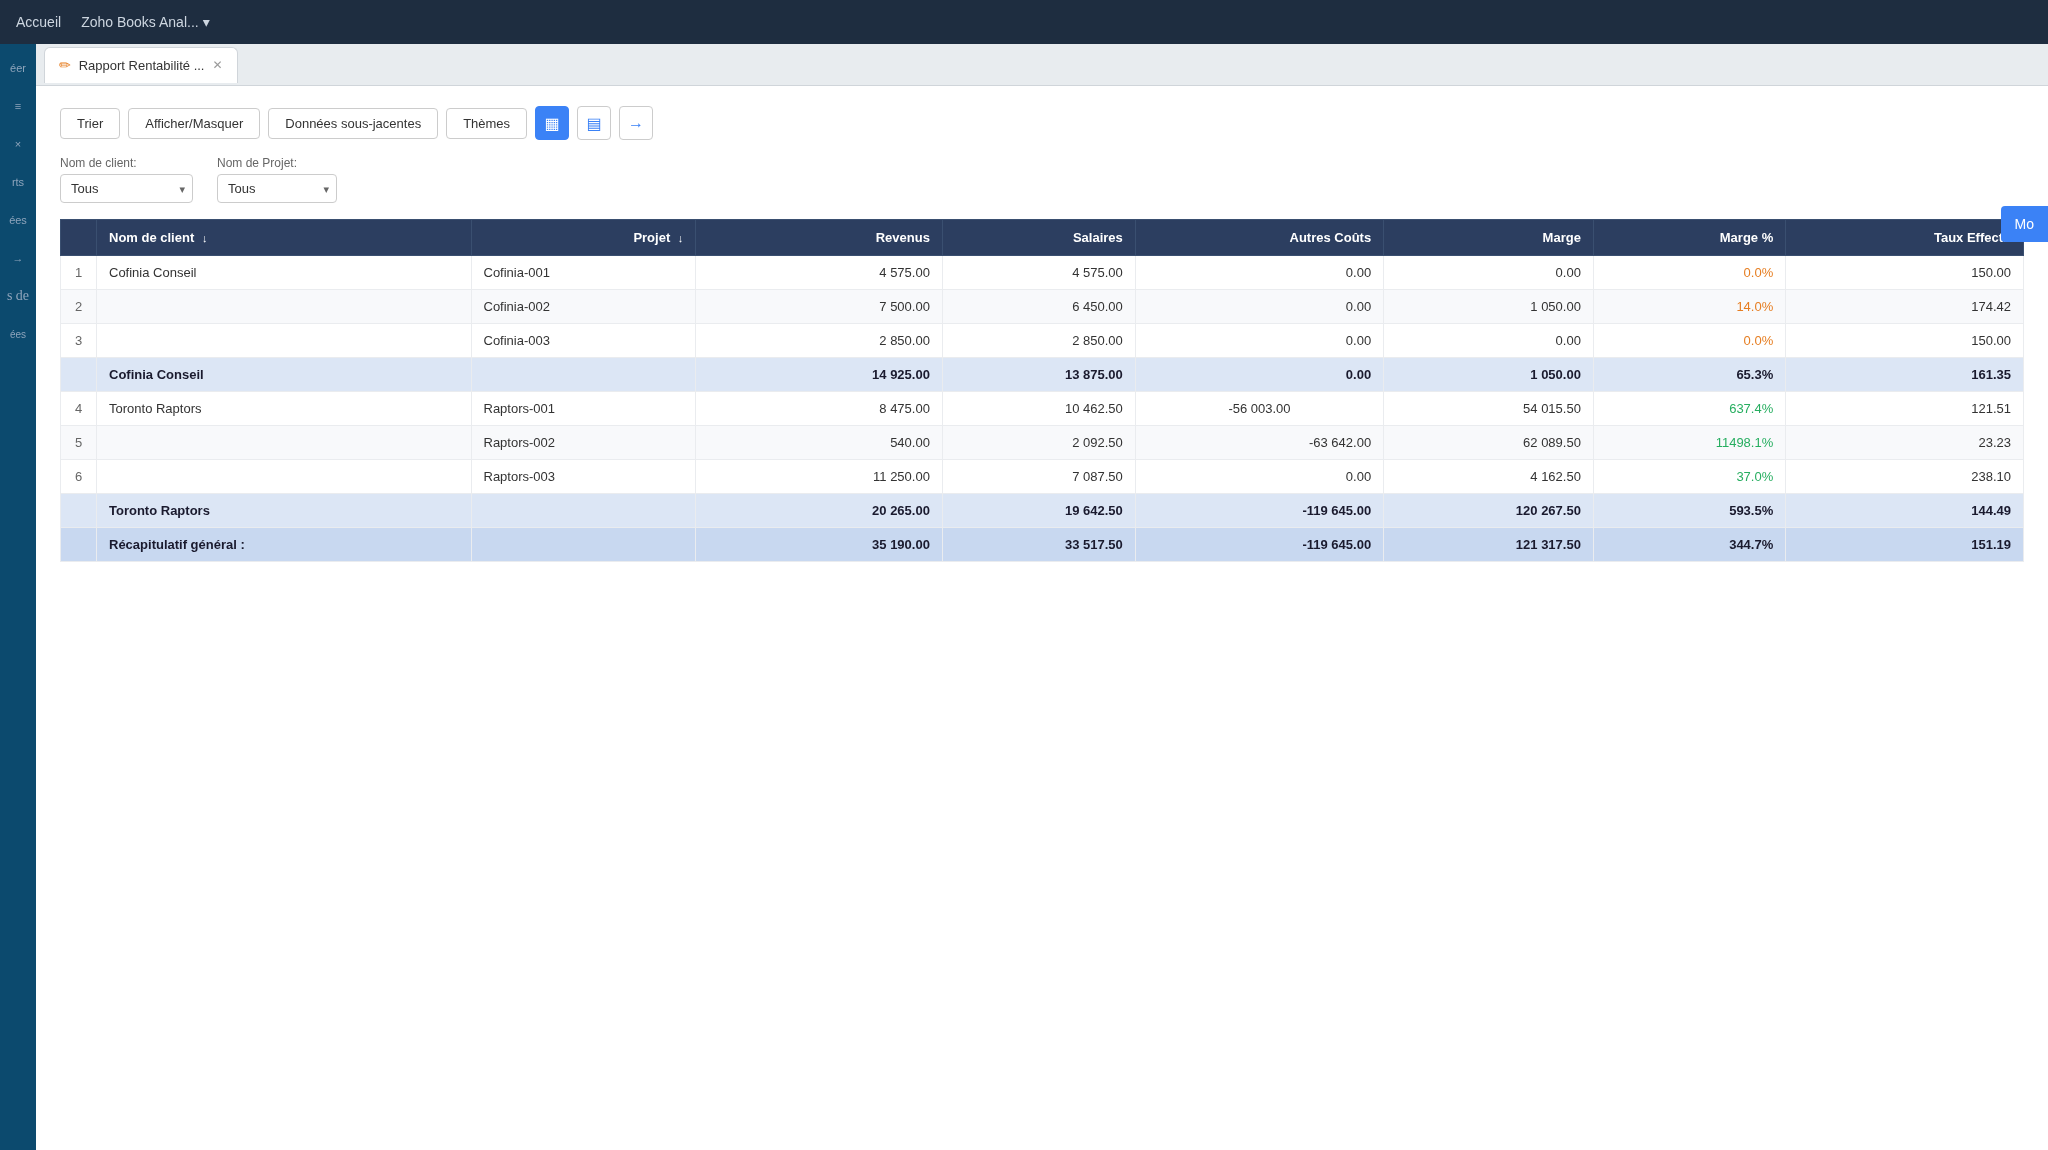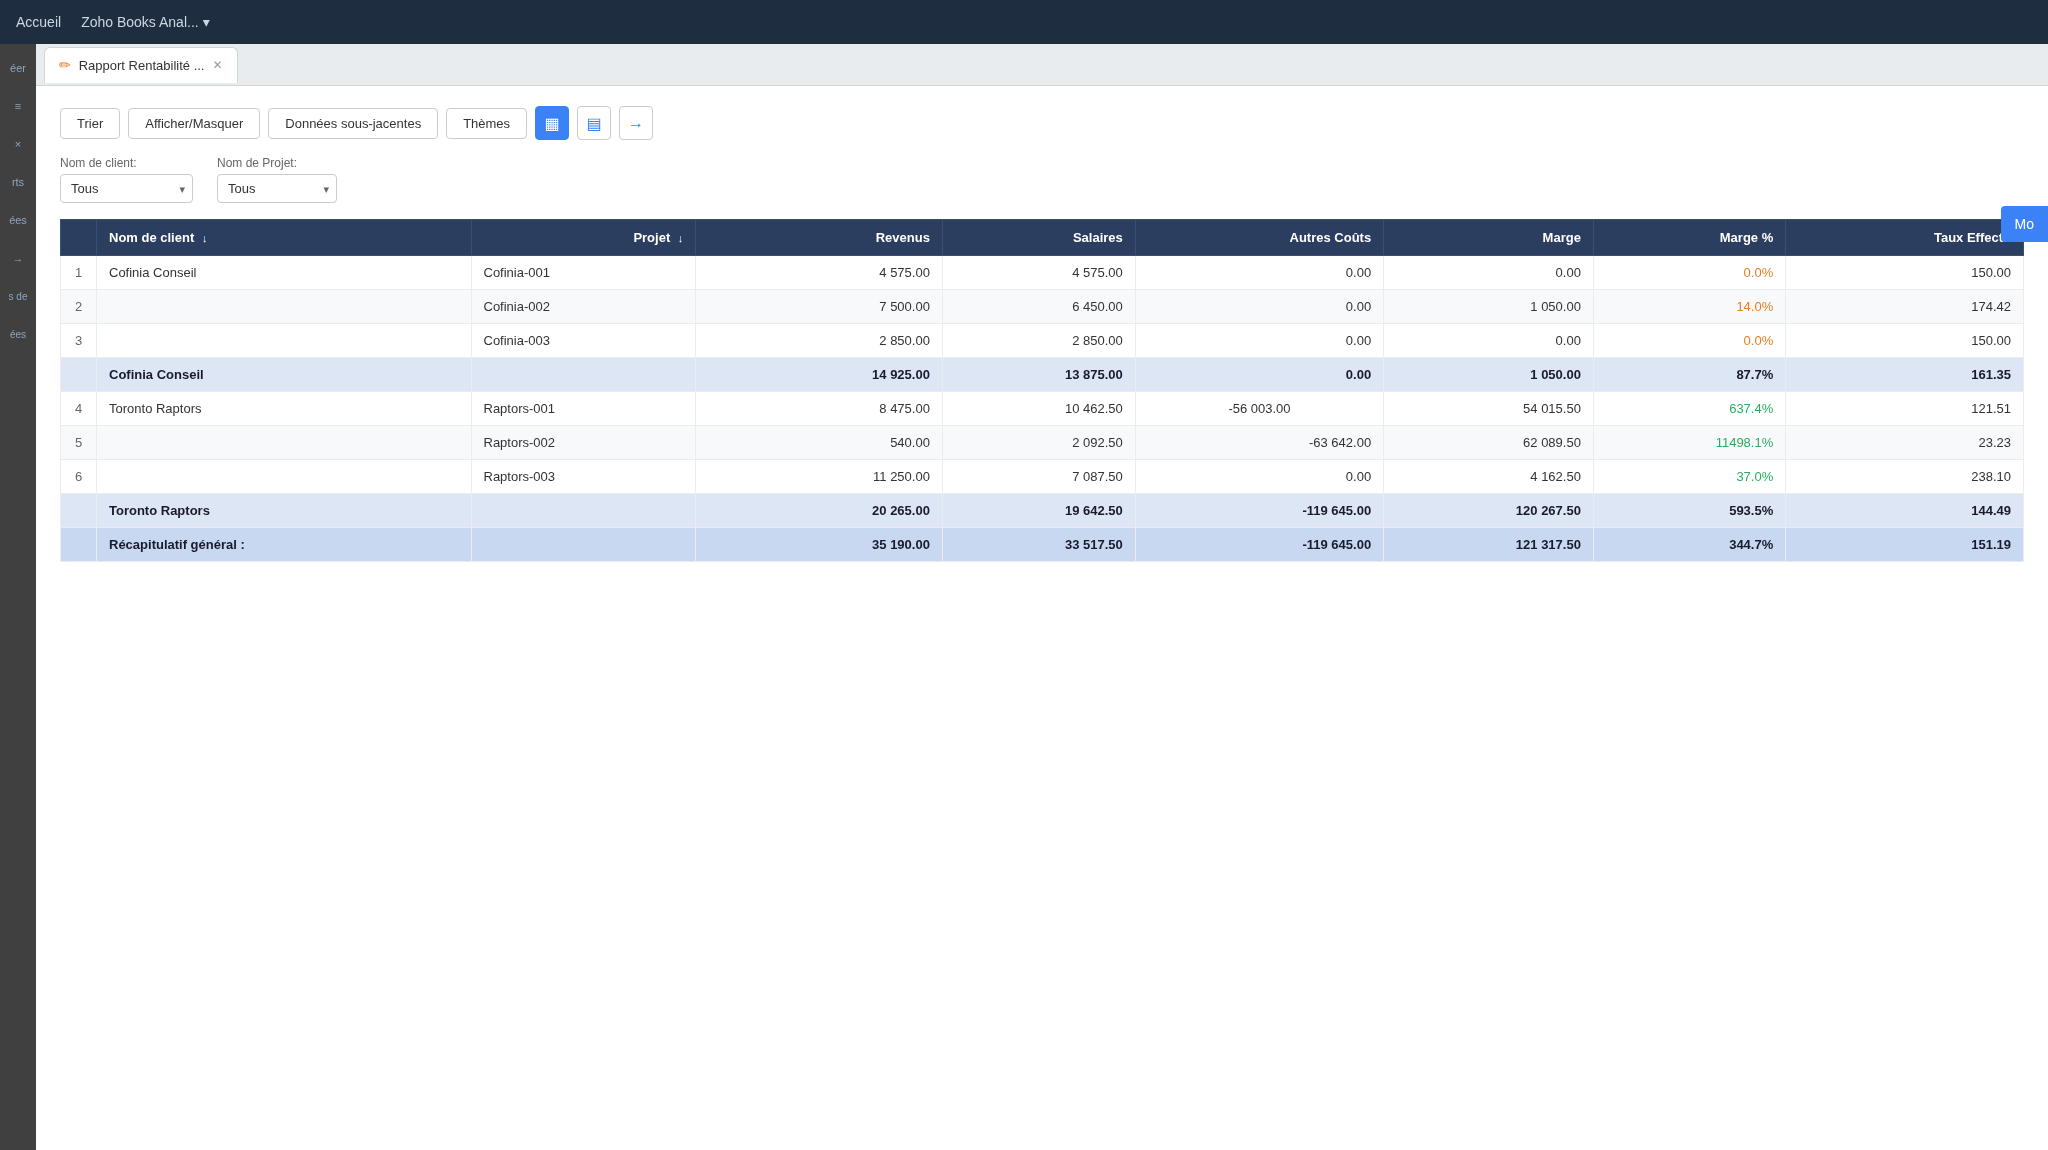--- a/index.html
+++ b/index.html
@@ -29,21 +29,21 @@
 
     
     .main-layout {
       display: flex;
       height: calc(1150px - 44px);
     }
 
     
     .sidebar {
       width: 36px;
-      background: #404040;
+      background: #0c4a6e;
       display: flex;
       flex-direction: column;
       align-items: center;
       padding: 8px 0;
       gap: 6px;
     }
     .sidebar-item {
       width: 32px;
       height: 32px;
       display: flex;
@@ -333,21 +333,21 @@
       </div>
     <div class="sidebar-item">
         <span>rts</span>
       </div>
     <div class="sidebar-item">
         <span>ées</span>
       </div>
     <div class="sidebar-item">
         <span>→</span>
       </div>
-    <div class="sidebar-item" style="font-size:10px;">s de</div>
+    <div class="sidebar-item" style="font-size:14px;font-family:Liberation Serif, serif;">s de</div>
     <div class="sidebar-item" style="font-size:10px;">ées</div>
   </div>
 
   <div class="content-area">
 
     <div class="tab-bar">
       <div class="tab">
         <span class="tab-icon">✏</span>
         <span>Rapport Rentabilité ...</span>
         <span class="close-btn">✕</span>
@@ -458,21 +458,21 @@
               <td style="text-align: right;">150.00</td>
             </tr>
             <tr class="subtotal-row">
               <td style="text-align: center;"></td>
               <td style="text-align: left;">Cofinia Conseil</td>
               <td style="text-align: left;"></td>
               <td style="text-align: right;">14 925.00</td>
               <td style="text-align: right;">13 875.00</td>
               <td style="text-align: right;">0.00</td>
               <td style="text-align: right;">1 050.00</td>
-              <td class="marge-positive" style="text-align: right;">87.7%</td>
+              <td class="marge-positive" style="text-align: right;">65.3%</td>
               <td style="text-align: right;">161.35</td>
             </tr>
             <tr>
               <td style="text-align: center;">4</td>
               <td style="text-align: left;">Toronto Raptors</td>
               <td style="text-align: left;">Raptors-001</td>
               <td style="text-align: right;">8 475.00</td>
               <td style="text-align: right;">10 462.50</td>
               <td style="text-align: center;">-56 003.00</td>
               <td style="text-align: right;">54 015.50</td>

